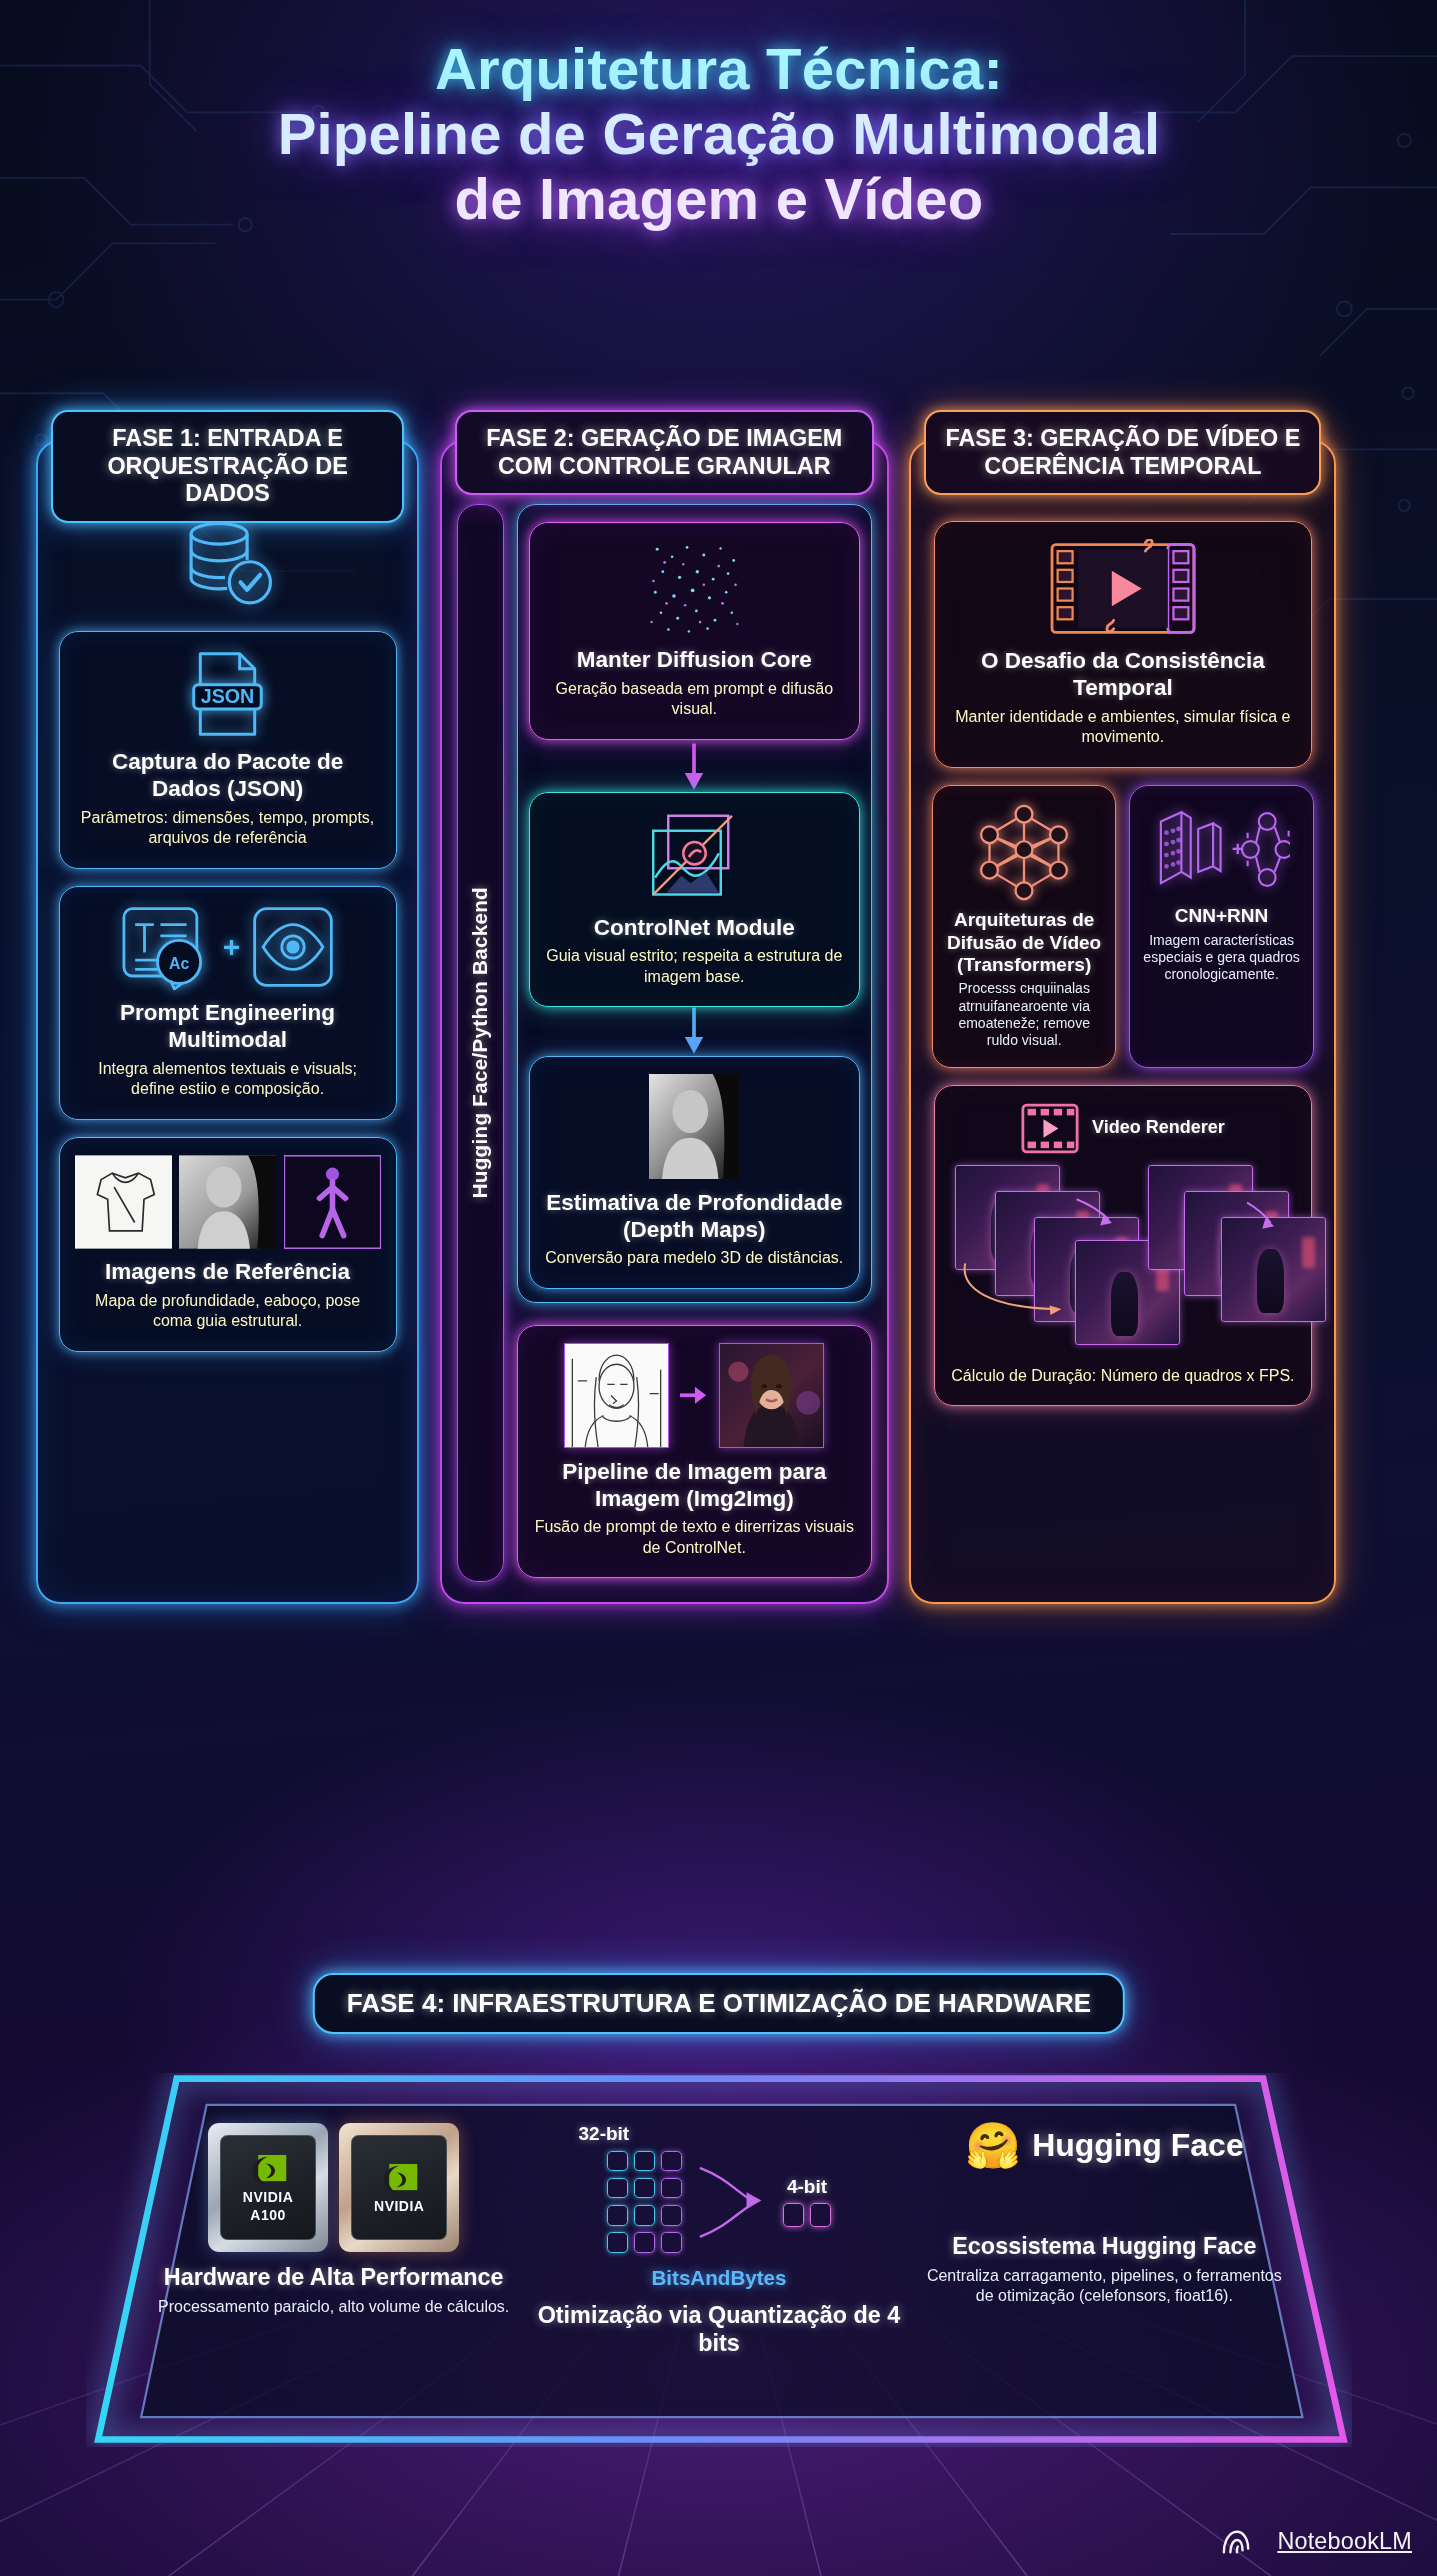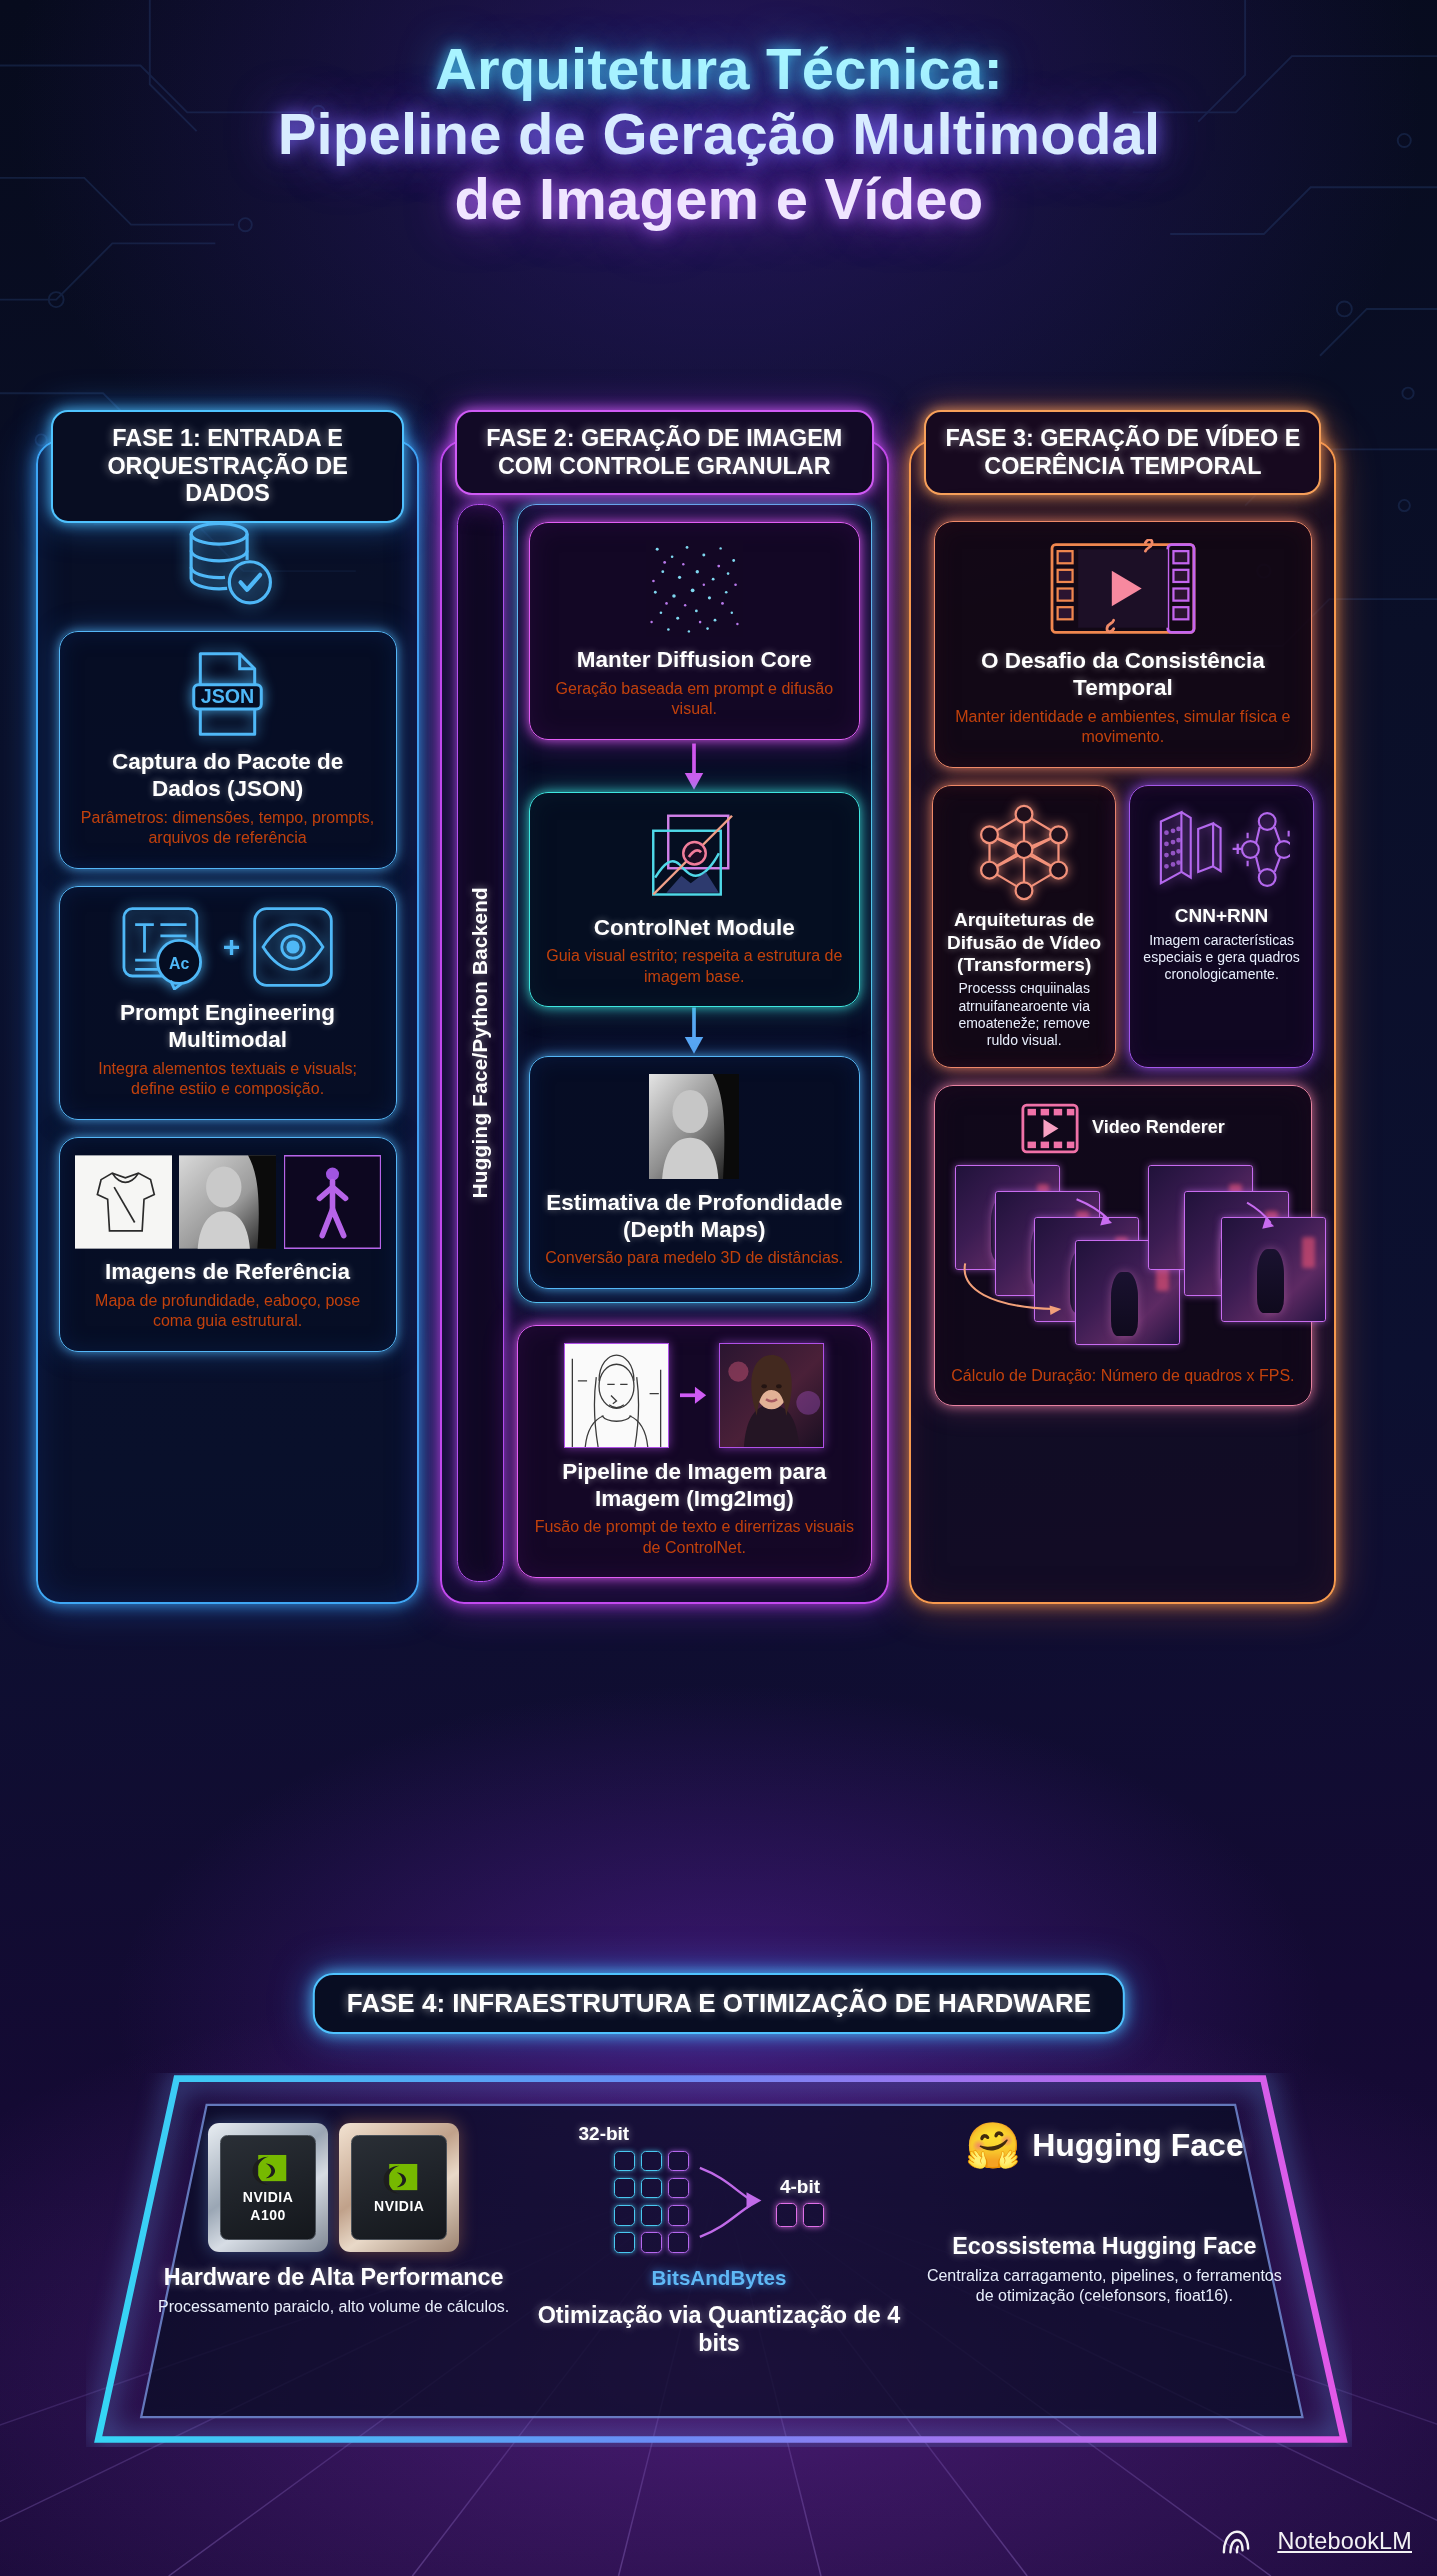--- a/index.html
+++ b/index.html
@@ -43,21 +43,21 @@
     background:#080d22;
   }
   .c1 .phase-head{border:2.8px solid #4fc3ff;box-shadow:0 0 13px rgba(79,195,255,.9),0 0 34px rgba(50,150,255,.5);}
   .c2 .phase-head{border:2.8px solid #cf5bf5;box-shadow:0 0 13px rgba(207,91,245,.9),0 0 34px rgba(170,60,230,.5);background:#120a26;}
   .c3 .phase-head{border:2.8px solid #f7a05a;box-shadow:0 0 13px rgba(247,160,90,.85),0 0 34px rgba(240,120,70,.45);background:#17091f;}
   .phase-head span{text-shadow:0 0 9.4px rgba(255,255,255,.55);}
 
   
   .card{border-radius:19px;padding:17px 15px 19px;margin:17px 5.6px;text-align:center;position:relative;}
   .card h3{font-size:22.5px;font-weight:bold;line-height:1.2;margin:9.4px 0 5.6px;text-shadow:0 0 7.5px rgba(255,255,255,.4);}
-  .card p{font-size:16px;line-height:1.28;color:#c2410c;}
+  .card p{font-size:16px;line-height:1.28;color:#fef9c3;}
   .blue-card{border:1.9px solid #55b7f7;box-shadow:0 0 10.3px rgba(85,183,247,.75),0 0 28px rgba(50,130,230,.35),inset 0 0 22.5px rgba(14,40,92,.45);background:rgba(6,14,36,.75);}
   .cy-card{border:1.9px solid #3fe7e0;box-shadow:0 0 11.2px rgba(63,231,224,.8),0 0 30px rgba(40,190,200,.35),inset 0 0 22.5px rgba(8,36,52,.5);background:rgba(5,15,33,.8);}
   .mag-card{border:1.9px solid #e25ef5;box-shadow:0 0 12px rgba(226,94,245,.85),0 0 32px rgba(180,50,230,.4),inset 0 0 24px rgba(48,12,70,.55);background:rgba(22,6,38,.8);}
   .pur-card{border:1.9px solid #a458f0;box-shadow:0 0 11.2px rgba(164,88,240,.8),0 0 30px rgba(130,50,220,.35),inset 0 0 22.5px rgba(34,10,60,.55);background:rgba(16,6,34,.8);}
   .or-card{border:1.9px solid #f08a68;box-shadow:0 0 11.2px rgba(240,138,104,.8),0 0 30px rgba(225,100,70,.35),inset 0 0 22.5px rgba(44,14,26,.6);background:rgba(20,7,20,.82);}
   .bi-card{border:1.9px solid #e882a0;box-shadow:0 0 11.2px rgba(232,130,160,.8),0 0 30px rgba(210,90,150,.3),inset 0 0 24px rgba(34,10,32,.6);background:rgba(17,7,24,.82);}
 
   .icon-top{display:flex;justify-content:center;align-items:center;margin-bottom:5.6px;}
 
   
@@ -117,21 +117,21 @@
 
   .chip{width:120px;height:129px;border-radius:11.2px;position:relative;display:inline-block;margin:0 5.6px;
         background:linear-gradient(145deg,#e9eef3,#9aa6b4 42%,#d7dde5 62%,#7e8794);
         box-shadow:0 0 17px rgba(120,180,255,.35);}
   .chip.warm{background:linear-gradient(145deg,#f3e3d2,#c0a18a 42%,#e9d9c8 62%,#9b8270);box-shadow:0 0 17px rgba(255,160,90,.35);}
   .chip-in{position:absolute;inset:12px;border-radius:7.5px;background:linear-gradient(160deg,#2a2f36,#14171c);
            display:flex;flex-direction:column;align-items:center;justify-content:center;gap:3.7px;border:0.9px solid #4a5058;}
   .nv-logo{width:43px;height:34px;}
   .chip-txt{font-size:14px;font-weight:bold;letter-spacing:0.5px;color:#fff;line-height:1.05;}
 
-  .quant{display:flex;align-items:center;justify-content:center;gap:7px;}
+  .quant{display:flex;align-items:center;justify-content:center;gap:14px;}
   .qgrid{display:grid;grid-template-columns:repeat(3,20.6px);grid-auto-rows:20.6px;gap:6.6px;}
   .qcell{border:1.9px solid #49c8f0;border-radius:4.7px;box-shadow:0 0 5.6px rgba(73,200,240,.7);}
   .qcell.p{border-color:#b568ee;box-shadow:0 0 5.6px rgba(181,104,238,.7);}
   .qsmall{display:flex;gap:6.6px;}
   .qsmall div{width:20.6px;height:24px;border:1.9px solid #e070e8;border-radius:4.7px;box-shadow:0 0 6.6px rgba(224,112,232,.8);}
   .lbl-bit{font-size:19px;font-weight:bold;text-shadow:0 0 7.5px rgba(255,255,255,.5);}
   .bnb{font-size:20.6px;font-weight:bold;color:#5fb8f5;text-shadow:0 0 9.4px rgba(70,160,255,.8);margin-top:13px;}
 
   .hf-row{display:flex;align-items:center;justify-content:center;gap:11.2px;}
   .hf-emoji{font-size:45px;line-height:1;}

